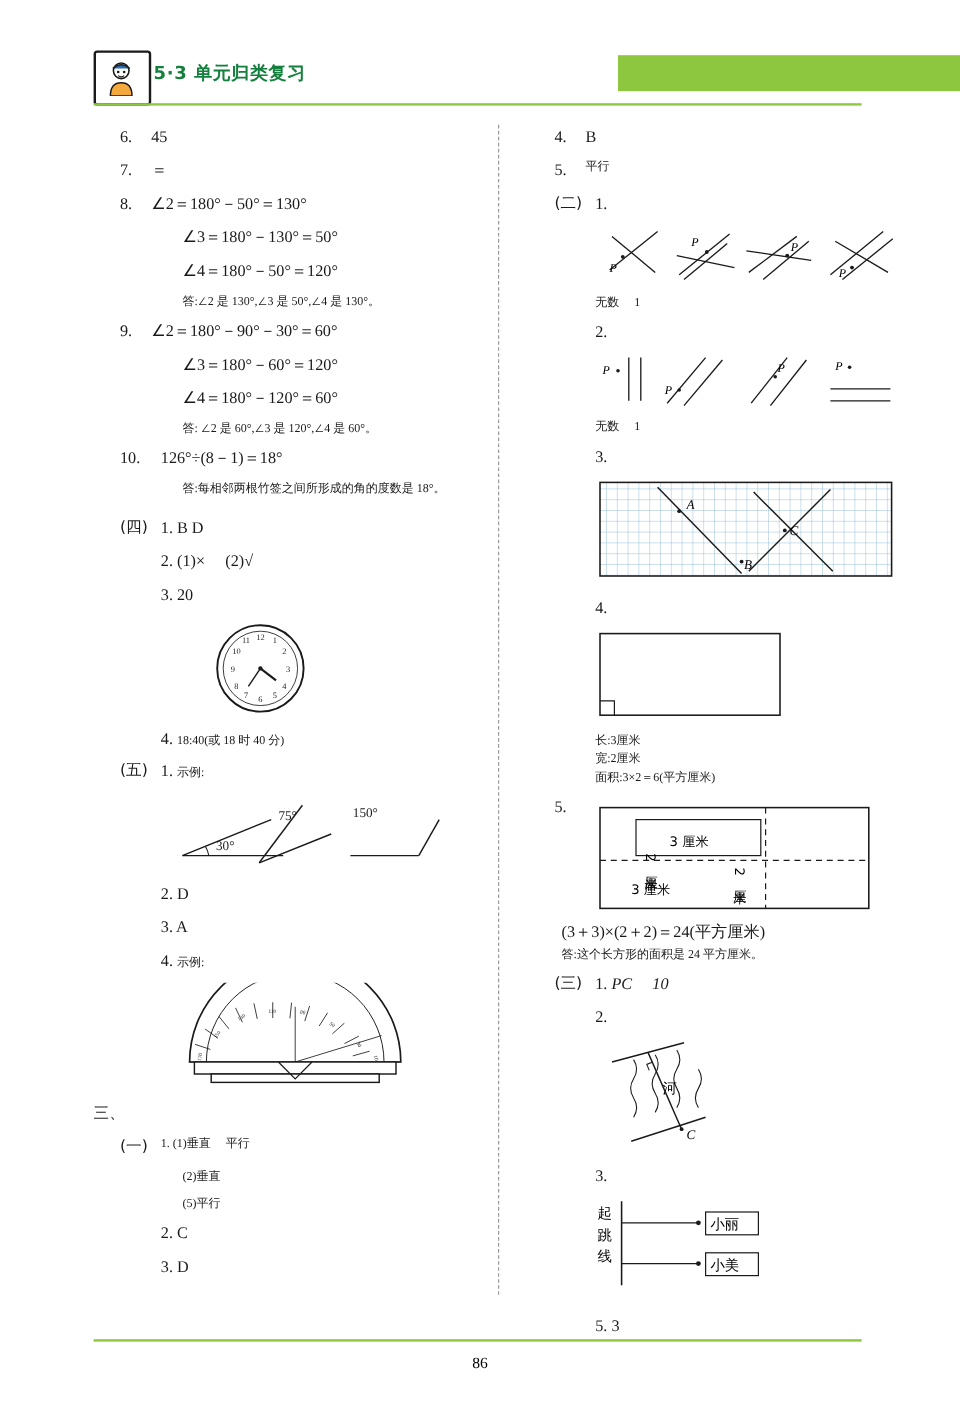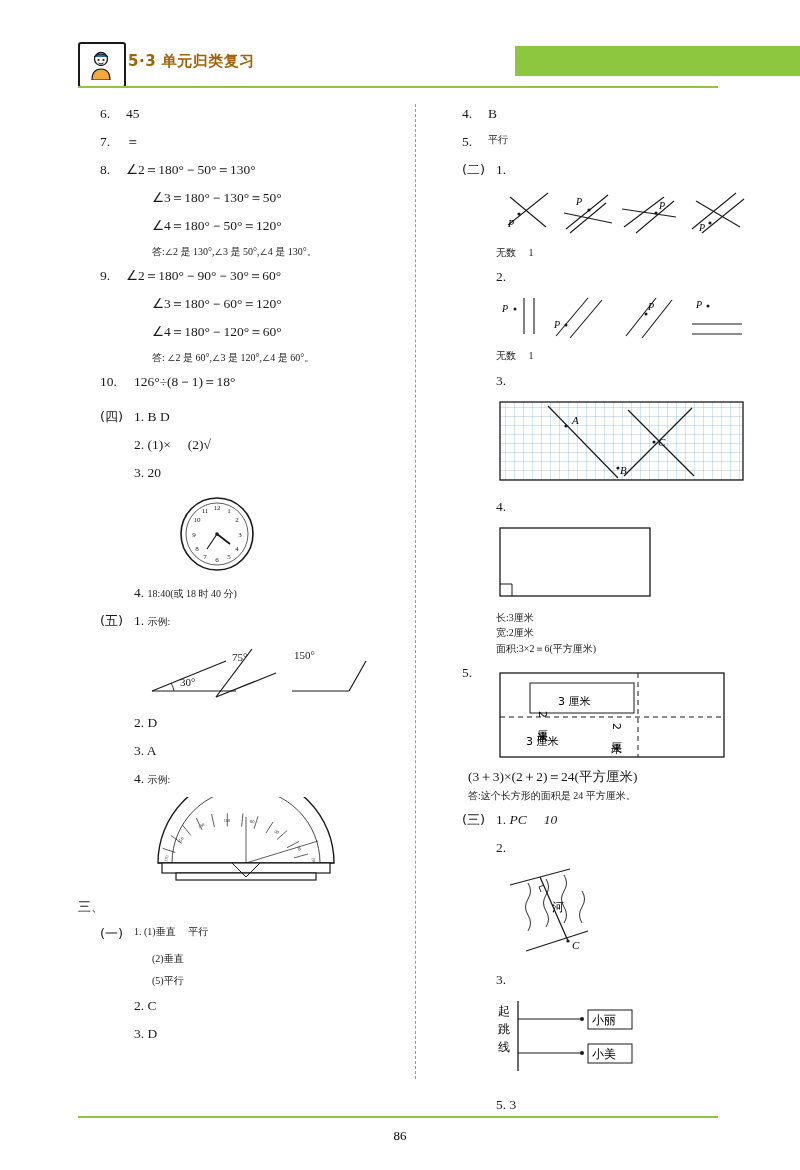--- a/index.html
+++ b/index.html
@@ -23,21 +23,21 @@
     background:#ffffff;border:2px solid #1a1a1a;border-radius:3px;
     overflow:hidden;
   }
   .logo-face{
     position:absolute;left:9px;top:6px;width:24px;height:30px;
   }
   .header-title{
     position:absolute;left:128px;top:52px;
     font-family:"DejaVu Sans", sans-serif;
     font-size:15px;font-weight:bold;letter-spacing:.5px;
-    color:#a16207;
+    color:#15803d;
   }
   .header-rule{
     position:absolute;left:78px;top:86px;width:640px;height:2px;background:#8dc63f;
   }
   
   .col{
     position:absolute;top:104px;width:300px;
     font-size:13.5px;line-height:1.55;
   }
   .col-left{left:100px;}
@@ -127,20 +127,24 @@
         <div class="txt indent">∠4＝180°－120°＝60°</div>
       </div>
     <div class="row">
         <div class="num"></div>
         <div class="txt indent cn">答: ∠2 是 60°,∠3 是 120°,∠4 是 60°。</div>
       </div>
 
     <div class="row">
         <div class="num wide">10.</div>
         <div class="txt">126°÷(8－1)＝18°</div>
+      </div>
+    <div class="row">
+        <div class="num"></div>
+        <div class="txt indent cn">答:每相邻两根竹签之间所形成的角的度数是 18°。</div>
       </div>
 
     <div class="row gap-top">
       <div class="num wide sec-label">(四)</div>
       <div class="txt"><span>1.</span> <span>B  D</span></div>
     </div>
     <div class="row">
         <div class="num wide"></div>
         <div class="txt"><span>2.</span> <span>(1)×　 (2)√</span></div>
       </div>

